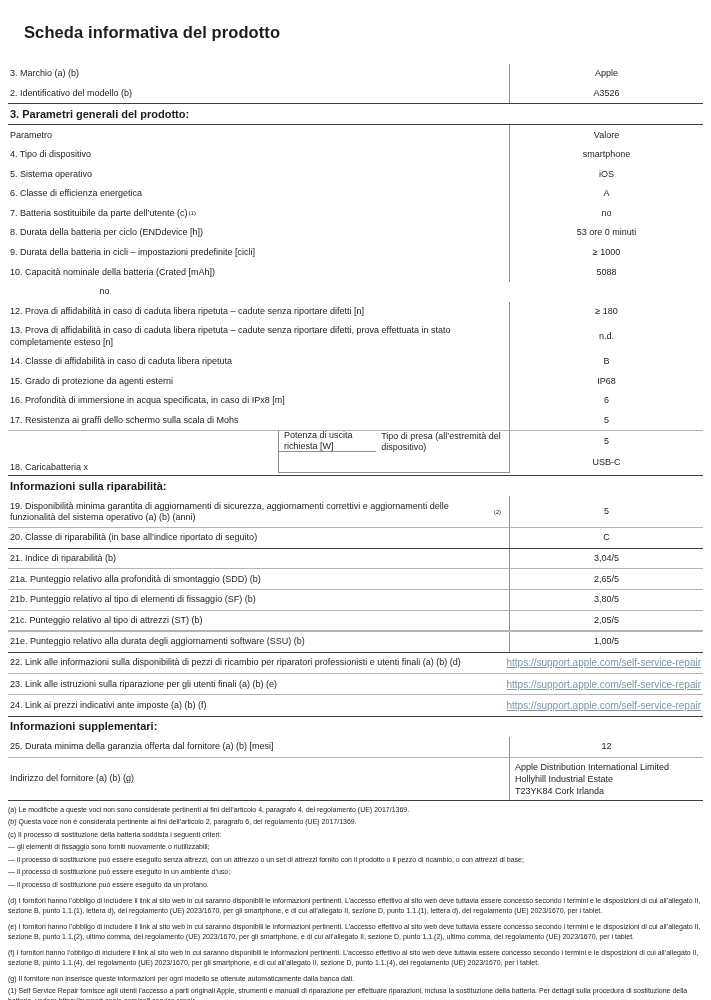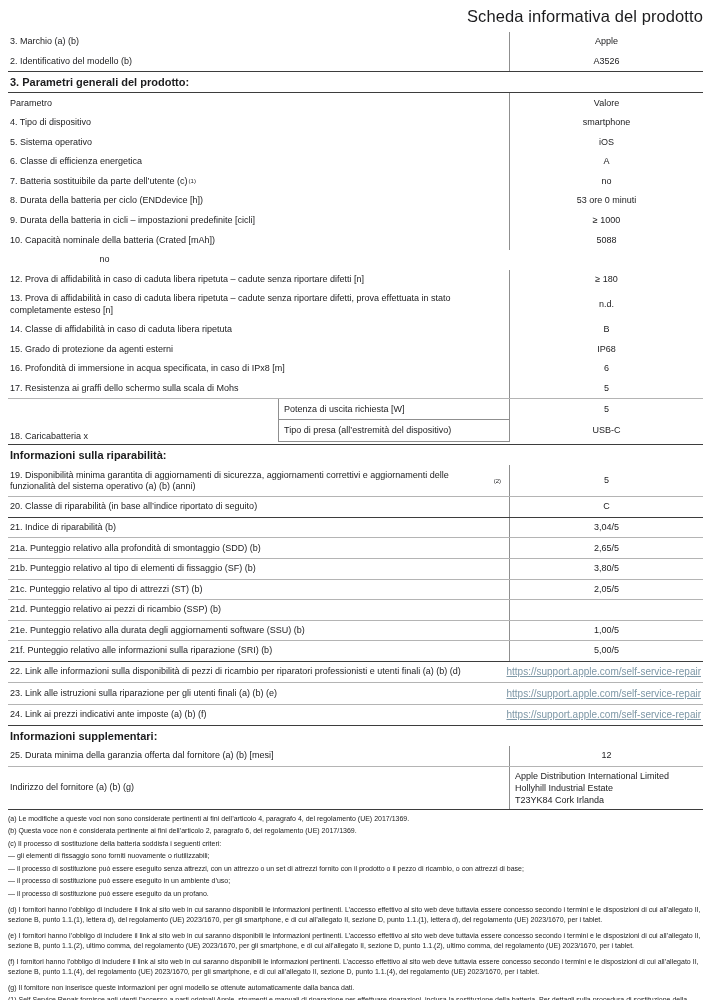--- a/index.html
+++ b/index.html
@@ -3,39 +3,39 @@
 <meta charset="utf-8">
 <style>
   html,body{margin:0;padding:0;background:#ffffff;}
   .page{
     width:711px;height:1000px;box-sizing:border-box;
     background:#fff;color:#1c1c1e;
     font-family:"Liberation Sans",sans-serif;
     padding:0 8px;overflow:hidden;position:relative;
   }
   .title{
-    font-size:16.5px;font-weight:400;text-align:right;
-    margin:0;padding:7px 0 6px;letter-spacing:0.1px;
+    font-size:16.5px;font-weight:700;text-align:left;
+    margin:16px;padding:7px 0 6px;letter-spacing:0.1px;
   }
   .table{border-bottom:1.5px solid var(--dark);}
   .row{display:flex;align-items:stretch;font-size:9px;line-height:11.2px;}
   .bt-gray{border-top:1px solid var(--gray);}
   .bt-dark{border-top:1.5px solid var(--dark);}
   .bb-dark{border-bottom:1.5px solid var(--dark);}
   .lab{flex:1;display:flex;align-items:center;padding:4.2px 8px 4.2px 2px;}
   .row.divided .lab{flex:none;width:502px;box-sizing:border-box;border-right:1px solid var(--div);}
   .val{width:193px;box-sizing:border-box;display:flex;align-items:center;justify-content:center;
        text-align:center;padding:4.2px 2px;}
   sup.fnref{font-size:6px;line-height:0;vertical-align:super;margin-left:1px;}
   .row.section{display:block;}
   .section-label{font-weight:700;font-size:11px;padding:4.5px 8px 4.5px 2px;line-height:11.2px;}
   
   .row.charger{padding-bottom:2px;}
   .c-label{width:270px;box-sizing:border-box;display:flex;align-items:flex-end;padding:0 6px 0 2px;}
-  .c-mid{width:232px;box-sizing:border-box;display:flex;flex-direction:column;
+  .c-mid{width:232px;box-sizing:border-box;display:flex;flex-direction:row;
          border-left:1px solid var(--div);border-right:1px solid var(--div);border-bottom:1px solid var(--div);}
   .c-sub{height:21px;box-sizing:border-box;display:flex;align-items:center;padding-left:5px;}
   .c-sub.first{border-bottom:1px solid var(--div);}
   .c-vals{width:193px;box-sizing:border-box;display:flex;flex-direction:column;}
   .c-subv{height:21px;display:flex;align-items:center;justify-content:center;}
   
   .row.link a{
     margin-left:auto;align-self:center;white-space:nowrap;
     font-size:10px;color:var(--link);text-decoration:underline;
     padding:4.6px 2px 4.6px 8px;
@@ -205,35 +205,26 @@
         </div>
         <div class="val">3,80/5</div>
       </div>
       <div class="row data divided bt-gray">
         <div class="lab">
           <span>21c. Punteggio relativo al tipo di attrezzi (ST) (b)</span>
         </div>
         <div class="val">2,05/5</div>
       </div>
       <div class="row data divided bt-gray">
-        <div class="lab">
-          <span>21d. Punteggio relativo ai pezzi di ricambio (SSP) (b)</span>
-        </div>
       </div>
       <div class="row data divided bt-gray">
         <div class="lab">
           <span>21e. Punteggio relativo alla durata degli aggiornamenti software (SSU) (b)</span>
         </div>
         <div class="val">1,00/5</div>
-      </div>
-      <div class="row data divided bt-gray">
-        <div class="lab">
-          <span>21f. Punteggio relativo alle informazioni sulla riparazione (SRI) (b)</span>
-        </div>
-        <div class="val">5,00/5</div>
       </div>
       <div class="row link bt-dark">
         <div class="lab">
           <span>22. Link alle informazioni sulla disponibilità di pezzi di ricambio per riparatori professionisti e utenti finali (a) (b) (d)</span>
         </div>
         <a href="#">https://support.apple.com/self-service-repair</a>
       </div>
       <div class="row link bt-gray">
         <div class="lab">
           <span>23. Link alle istruzioni sulla riparazione per gli utenti finali (a) (b) (e)</span>

